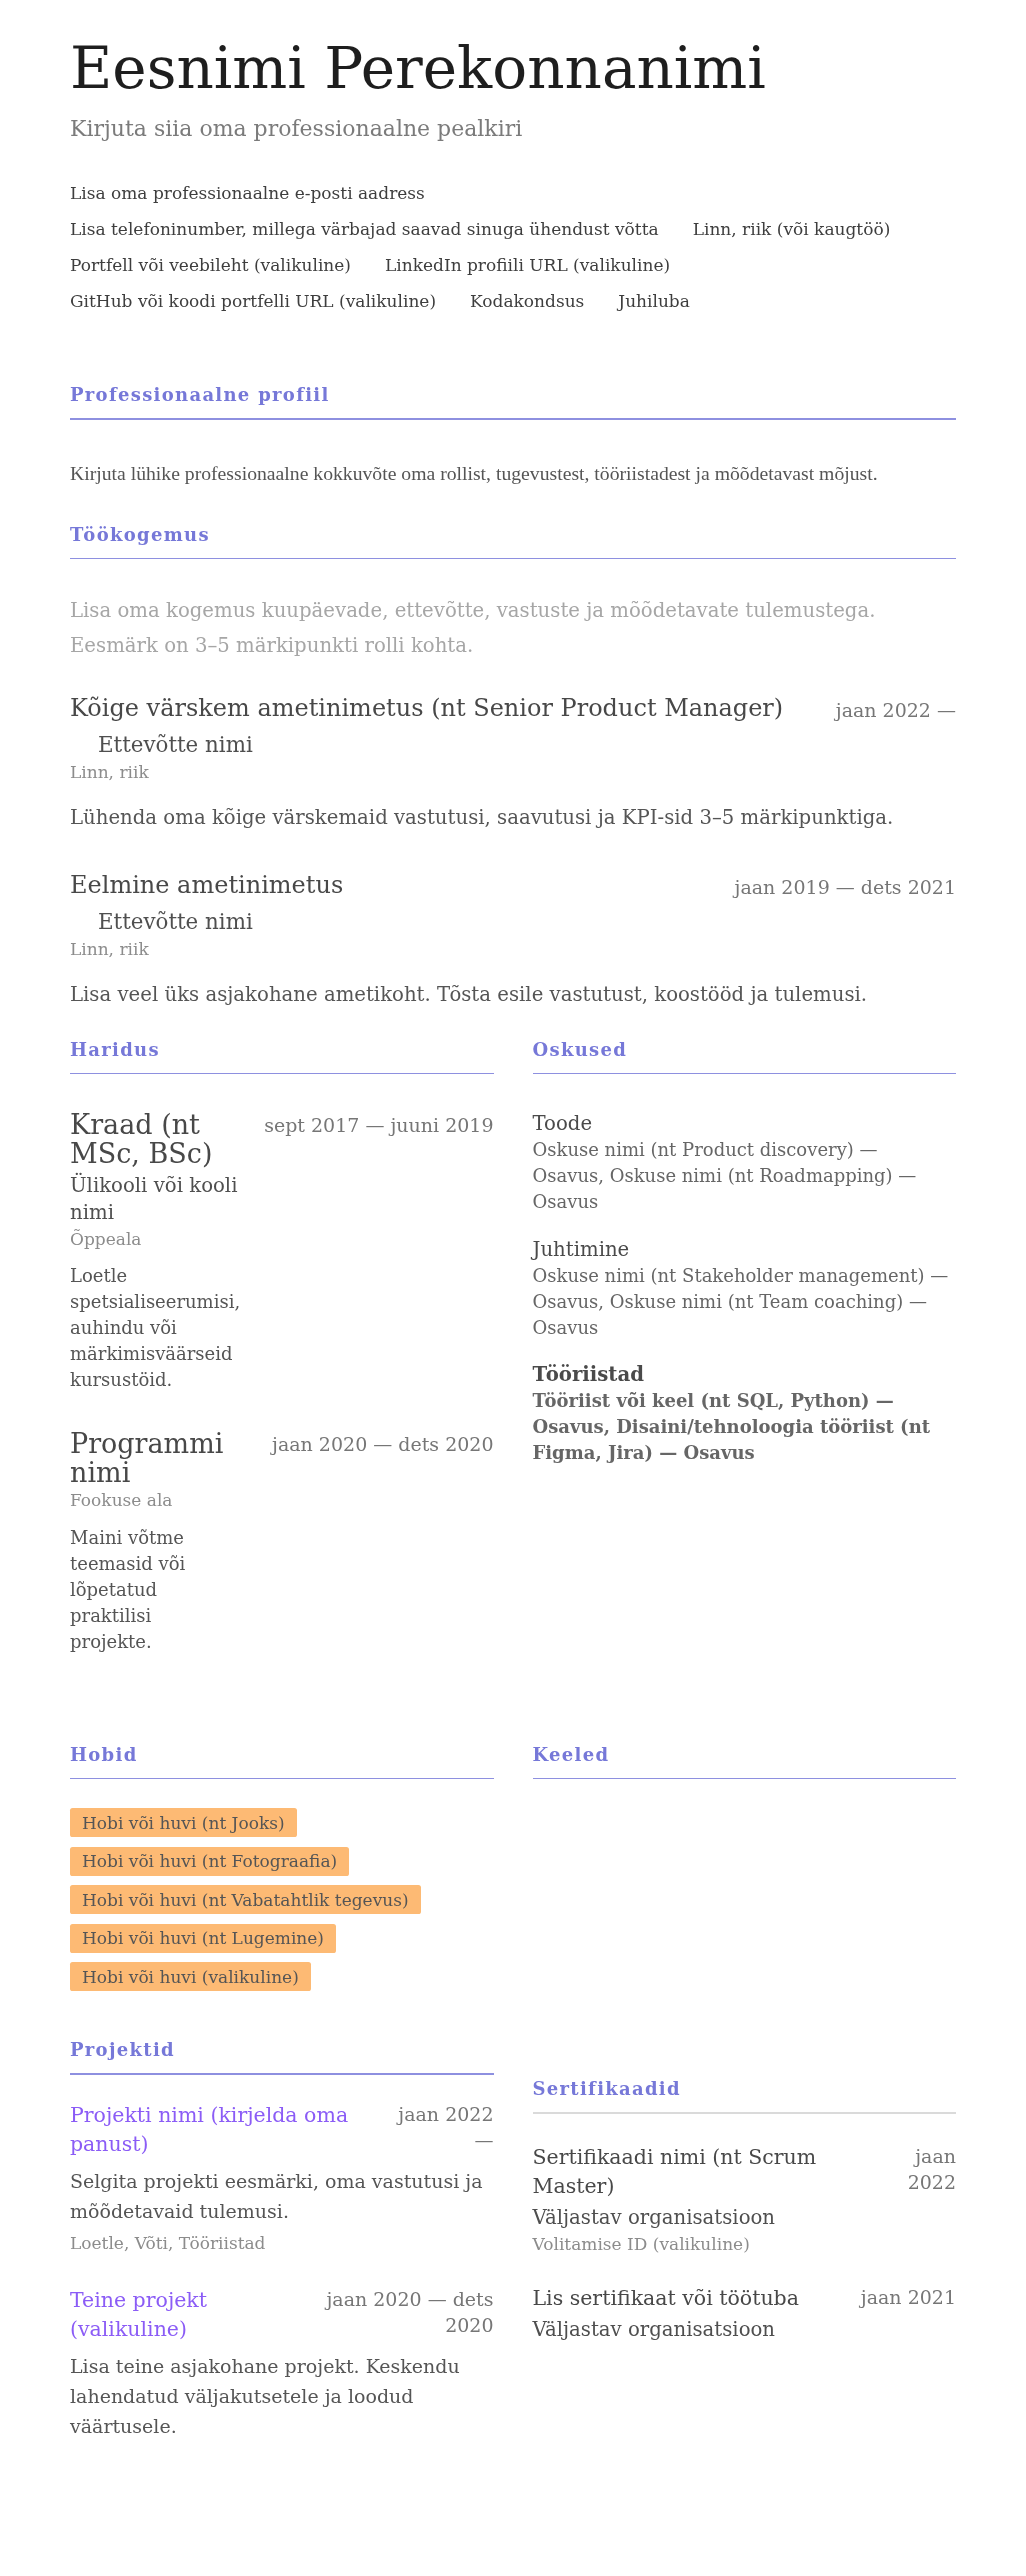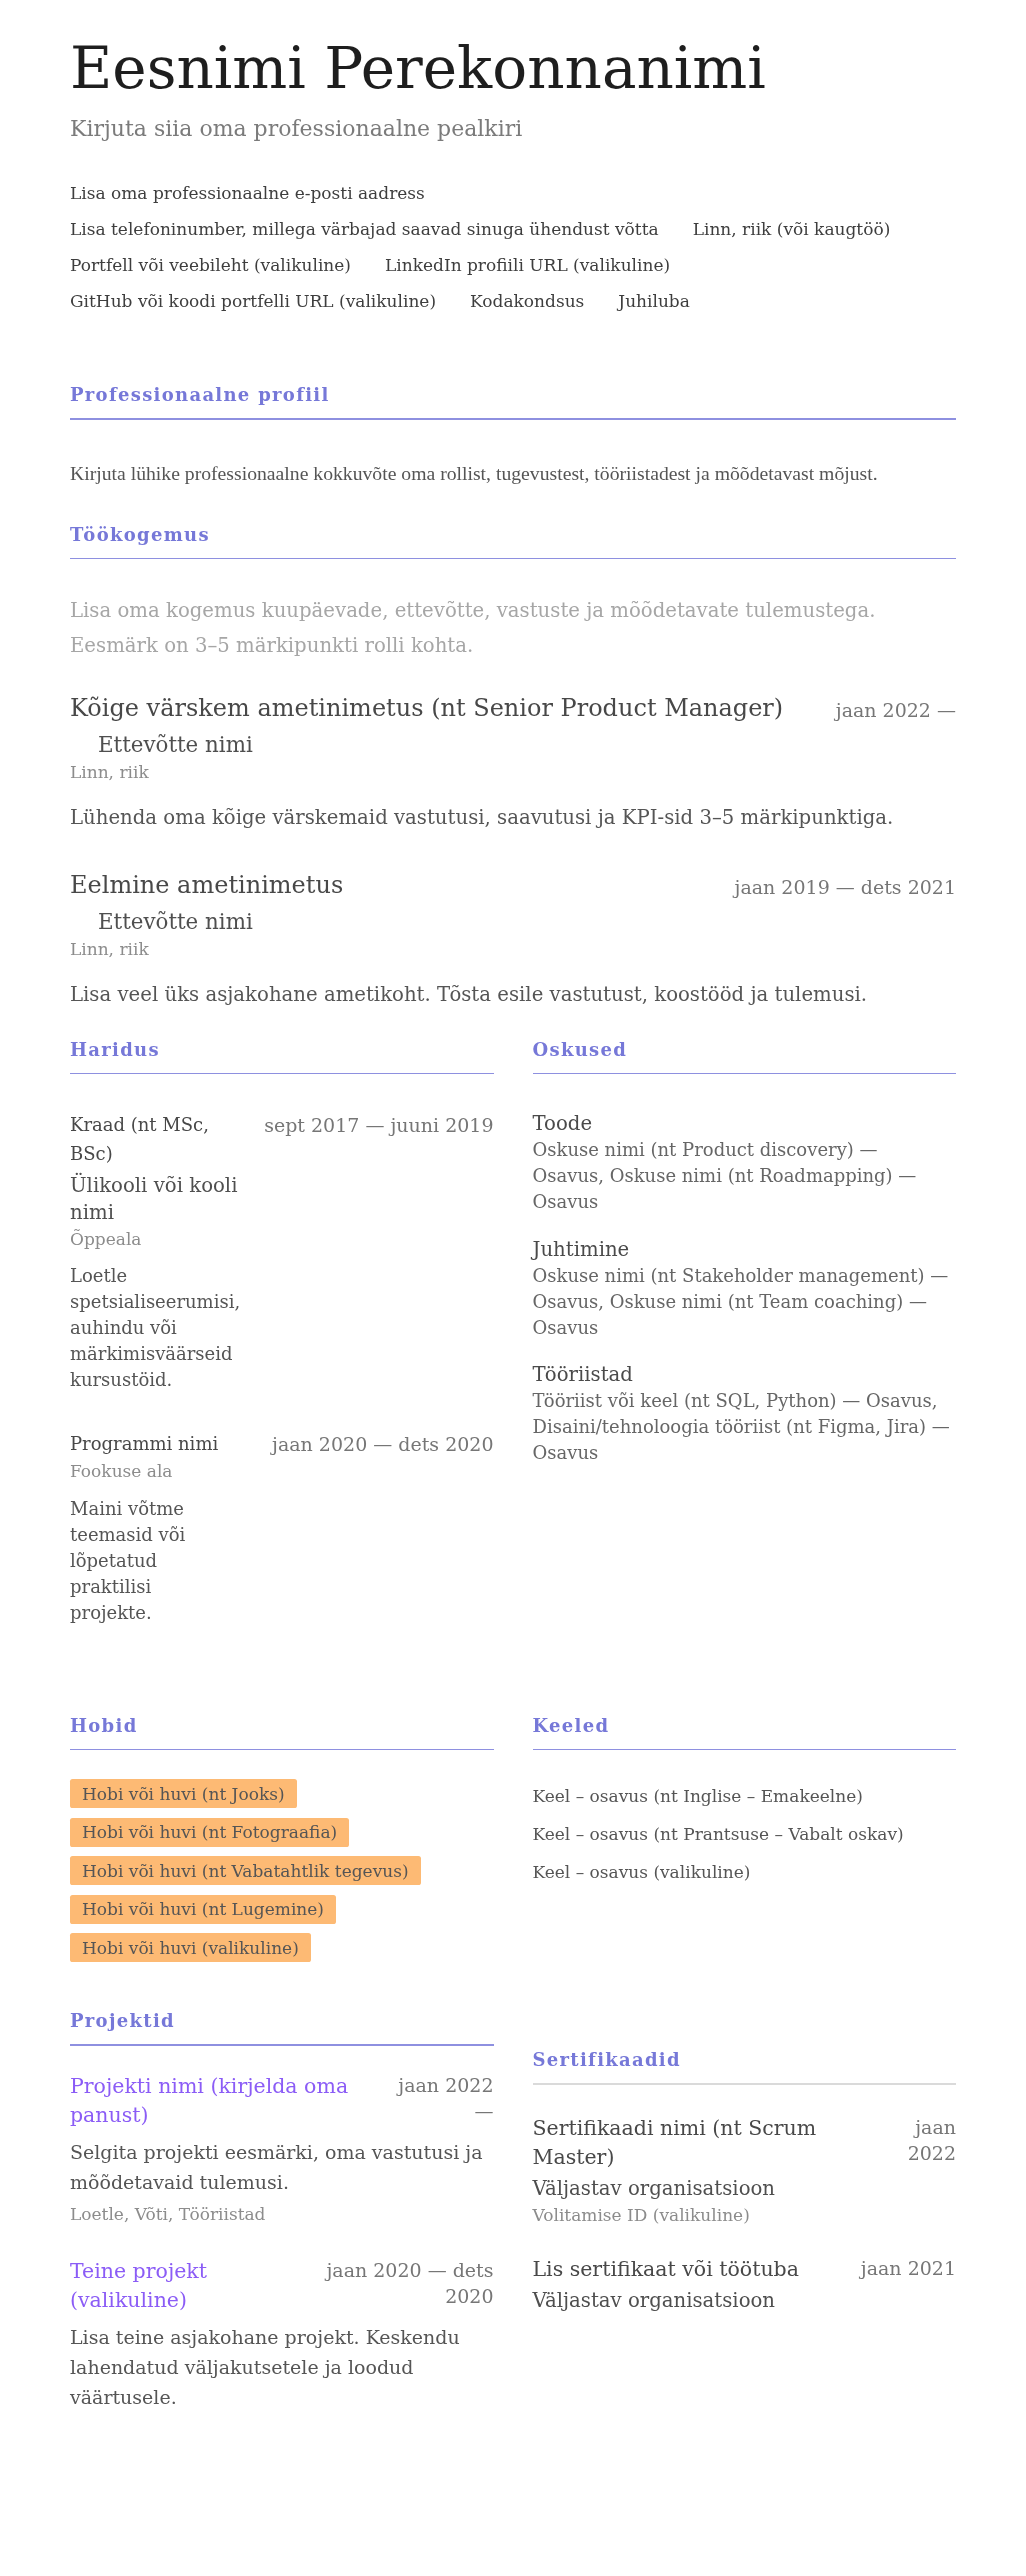--- a/index.html
+++ b/index.html
@@ -40,28 +40,28 @@
   .r1{grid-row:1;} .r2{grid-row:2;margin-top:89px;} .r3{grid-row:3;margin-top:48px;}
   .r3.offset{margin-top:87px;}
   .gbody{margin-top:36px;}
 
   
   .edu{display:flex;justify-content:space-between;gap:12px;}
   .edu + .edu{margin-top:36px;}
   .edu-left{flex:1 1 auto;}
   .edu-left.narrow{max-width:158px;}
   .edu .date{flex:0 0 auto;white-space:nowrap;padding-top:1.7px;}
-  .item-title{font-size:18px;line-height:29px;color:#484848;}
+  .item-title{font-size:27px;line-height:29px;color:#484848;}
   .org{margin-top:3.4px;font-size:19.7px;line-height:27px;color:#4f4f4f;}
   .meta{margin-top:1.7px;font-size:17px;line-height:22px;color:#8c8c8c;}
   .edu-desc{margin-top:13.7px;font-size:18px;line-height:26px;color:#555555;}
 
   
   .skill-group{margin-bottom:20.5px;}
-  .skill-group:last-child{margin-bottom:0;}
+  .skill-group:last-child{margin-bottom:0;font-weight:bold;}
   .skill-label{font-size:19.7px;line-height:27px;color:#4a4a4a;}
   .skill-text{font-size:18px;line-height:26px;color:#666666;padding-right:5.1px;}
 
   
   .chips{margin-top:29px;}
   .chip{display:table;font-size:17px;line-height:20.5px;color:#555555;background:#fdba74;
         padding:4.3px 12px;border-radius:2.6px;margin-bottom:9.4px;}
   .chip:last-child{margin-bottom:0;}
 
   
@@ -200,25 +200,20 @@
         <div class="chip">Hobi või huvi (nt Fotograafia)</div>
         <div class="chip">Hobi või huvi (nt Vabatahtlik tegevus)</div>
         <div class="chip">Hobi või huvi (nt Lugemine)</div>
         <div class="chip">Hobi või huvi (valikuline)</div>
       </div>
     </section>
 
     <section class="c2 r2">
       <h2>Keeled</h2>
       <div class="rule"></div>
-      <div class="langs">
-        <div class="lang">Keel – osavus (nt Inglise – Emakeelne)</div>
-        <div class="lang">Keel – osavus (nt Prantsuse – Vabalt oskav)</div>
-        <div class="lang">Keel – osavus (valikuline)</div>
-      </div>
     </section>
 
     <section class="c1 r3">
       <h2>Projektid</h2>
       <div class="rule"></div>
       <div class="proj-list">
 
         <div class="proj">
           <div class="entry-head">
             <div class="proj-title">Projekti nimi (kirjelda oma panust)</div>

